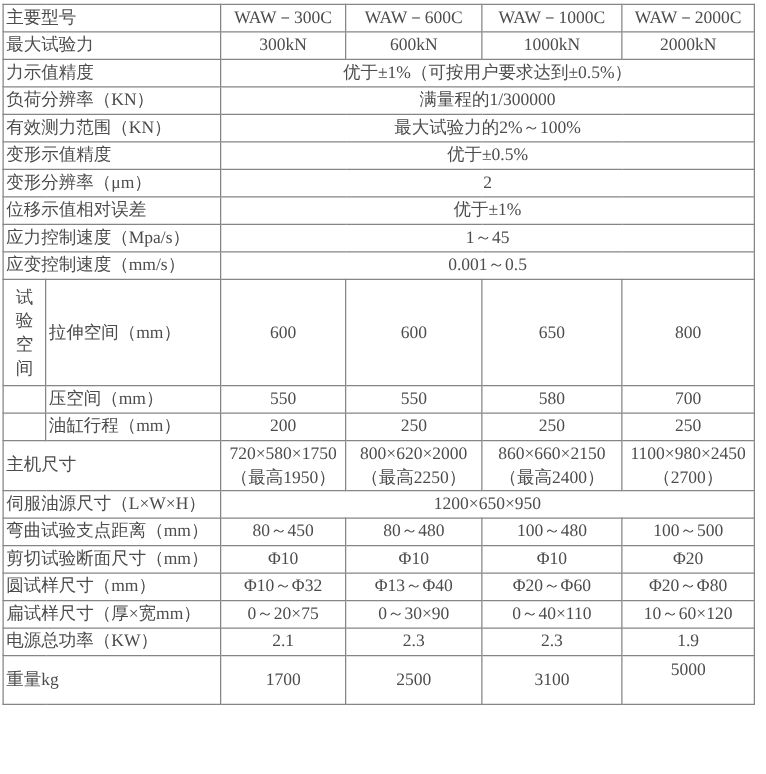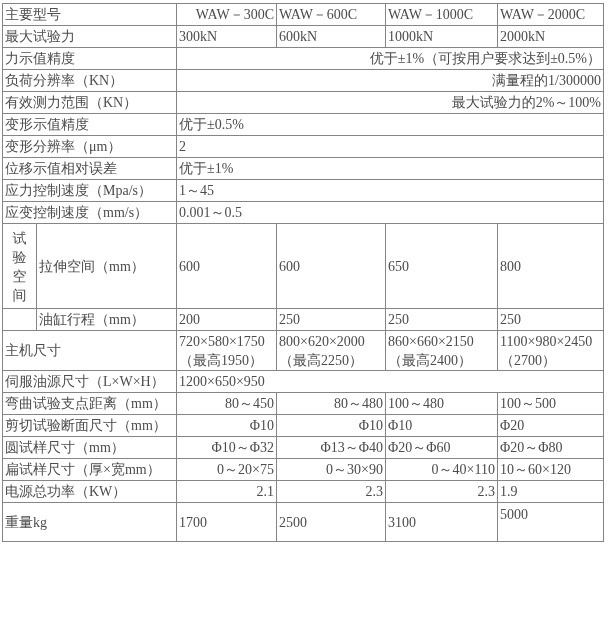--- a/index.html
+++ b/index.html
@@ -19,22 +19,22 @@
     border: 1px solid #858585;
     font-size: 14px;
     color: #4c4c4c;
     padding: 0 2px;
     height: 21px;
     line-height: 19px;
     vertical-align: middle;
     overflow: hidden;
   }
   td.label { text-align: left; }
-  td.al { text-align: right; }
-  td.ac { }
+  td.al { text-align: center; }
+  td.ac { text-align: center; }
   td.vt { vertical-align: top; padding-top: 2px; }
   td.group-label {
     text-align: center;
     padding: 2px 0 0 0;
     line-height: 19px;
     vertical-align: middle;
   }
   tr.row-tall td { height: 82px; }
   tr.row-double td { height: 39px; }
   tr.row-bottom td { height: 36px; margin-left: 46px; }
@@ -102,20 +102,28 @@
         <tr class="row-tall">
           <td class="group-label">试<br>验<br>空<br>间</td>
           <td class="label">拉伸空间（mm）</td>
           <td class="ac">600</td>
           <td class="ac">600</td>
           <td class="ac">650</td>
           <td class="ac">800</td>
         </tr>
         <tr>
           <td></td>
+          <td class="label">压空间（mm）</td>
+          <td class="ac">550</td>
+          <td class="ac">550</td>
+          <td class="ac">580</td>
+          <td class="ac">700</td>
+        </tr>
+        <tr>
+          <td></td>
           <td class="label">油缸行程（mm）</td>
           <td class="ac">200</td>
           <td class="ac">250</td>
           <td class="ac">250</td>
           <td class="ac">250</td>
         </tr>
         <tr class="row-double">
           <td class="label" colspan="2">主机尺寸</td>
           <td class="ac">720×580×1750<br>（最高1950）</td>
           <td class="ac">800×620×2000<br>（最高2250）</td>

